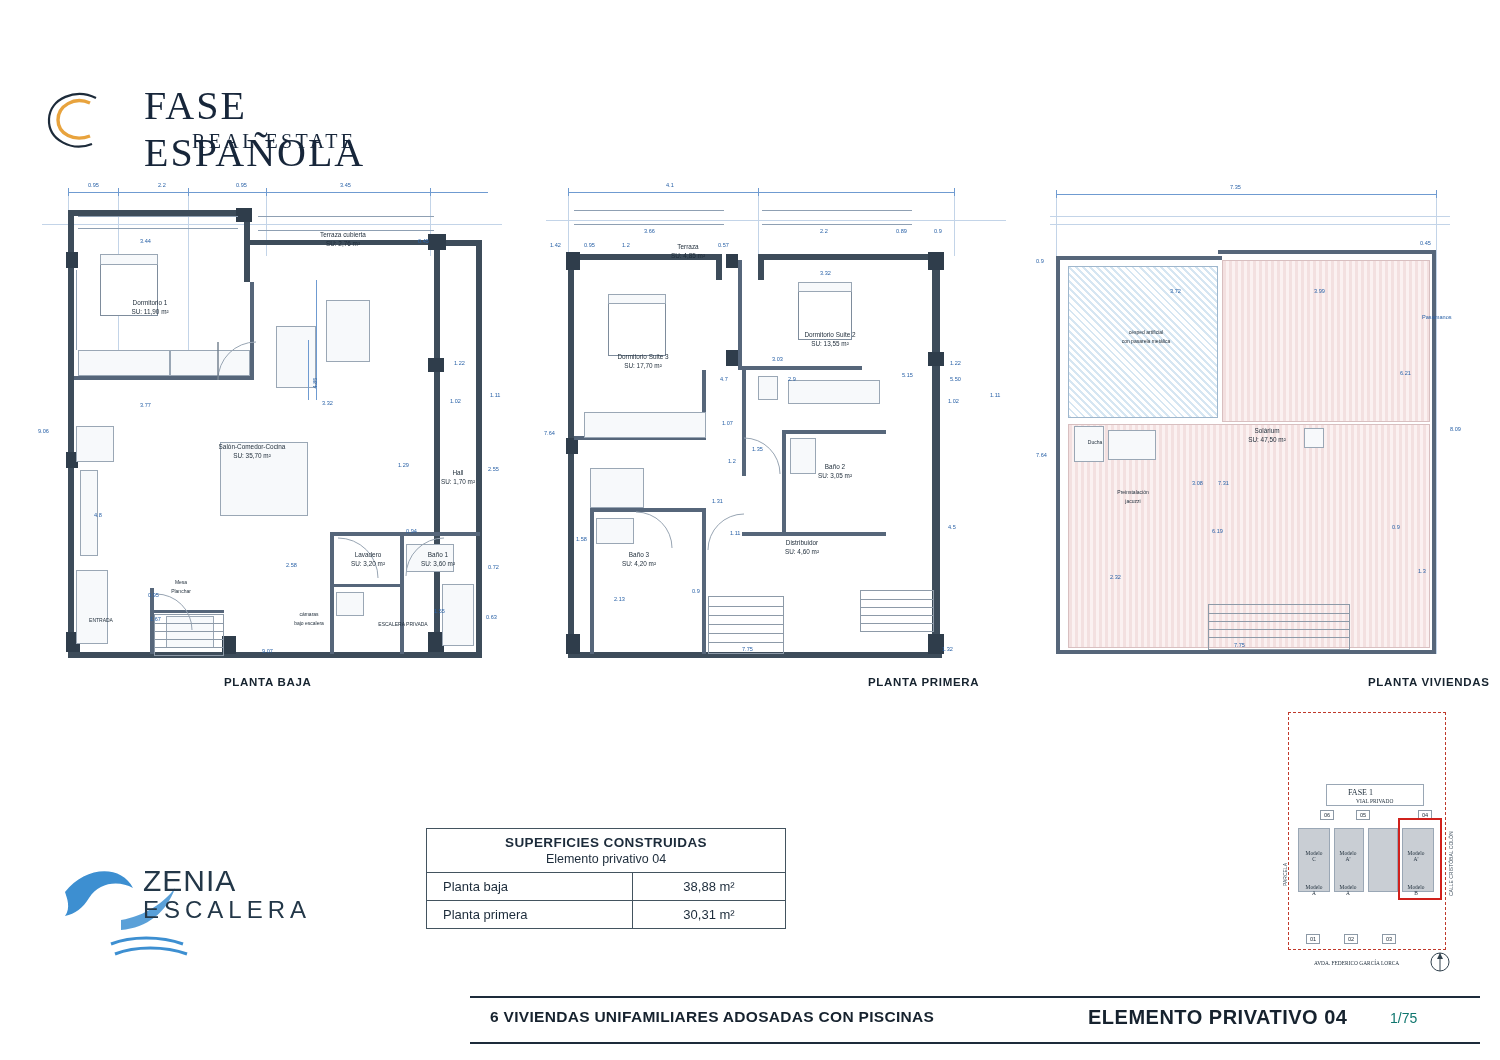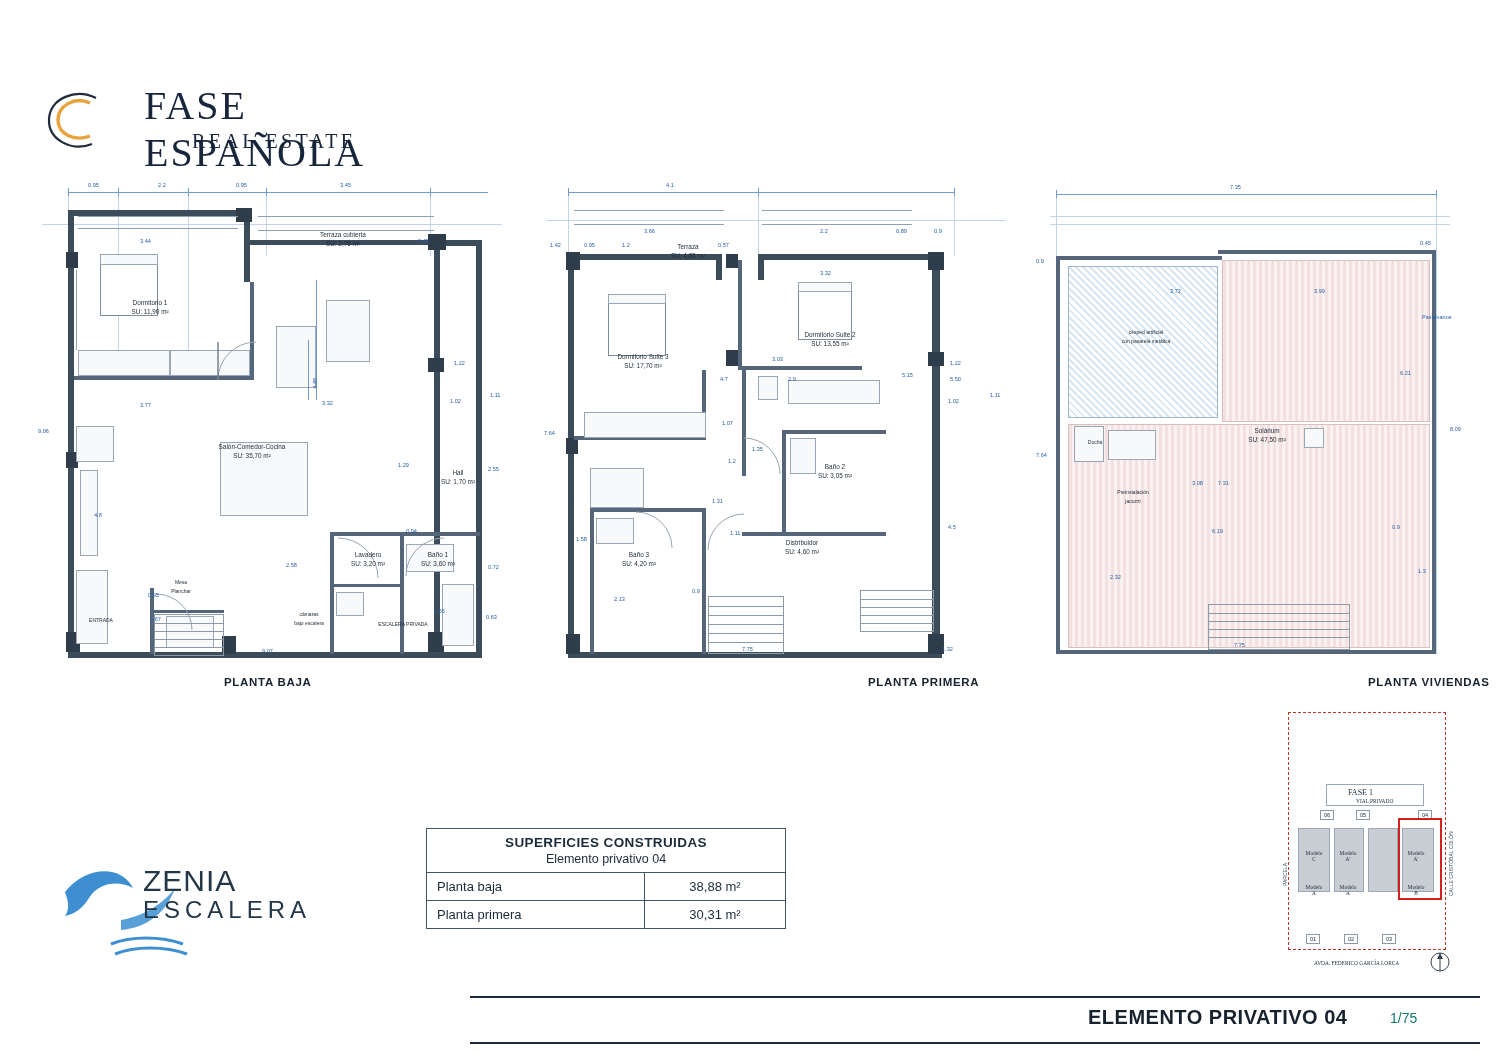--- a/index.html
+++ b/index.html
@@ -36,21 +36,21 @@
   .pillar{position:absolute;background:#2f3d4b;}
 
   
   .pool{position:absolute;background:repeating-linear-gradient(45deg,#d6e6f2 0 2px,#ffffff 2px 5px);border:1px solid #9fb7cd;}
   .deck{position:absolute;background:repeating-linear-gradient(90deg,#f3e0e0 0 3px,#fbf1f1 3px 6px);border:1px solid #d8bfc0;}
   .stairs{position:absolute;border:1px solid #8d9aa8;}
   .stairs i{position:absolute;left:0;right:0;height:1px;background:#8d9aa8;}
 
   
   .tbl{position:absolute;left:426px;top:828px;width:360px;border:1px solid #43535f;border-collapse:collapse;font-size:13px;background:#fff;}
-  .tbl td,.tbl th{border:1px solid #43535f;padding:6px 10px;}
+  .tbl td,.tbl th{border:1px solid #43535f;padding:6px 16px;}
   .tbl .hdr{text-align:center;font-weight:bold;font-size:13.5px;letter-spacing:.4px;padding-bottom:2px;border-bottom:none;}
   .tbl .hdr2{text-align:center;font-size:12.5px;padding-top:0;border-top:none;}
   .tbl .val{text-align:center;width:120px;}
 
   
   .keyplan{position:absolute;left:1276px;top:706px;width:190px;height:268px;}
   .kp-box{position:absolute;border:1px solid #9aa7b5;background:#fff;font-size:5px;color:#2b3b4a;}
   .kp-dash{position:absolute;border:1px dashed #c0392b;}
   .kp-red{position:absolute;border:2px solid #d0211c;}
   .kp-lbl{position:absolute;font-size:5.4px;color:#23323f;font-family:Liberation Serif, serif;}
@@ -477,15 +477,16 @@
   <svg style="position:absolute;left:152px;top:244px;width:24px;height:24px;">
     <circle cx="12" cy="12" r="9" fill="none" stroke="#33434f" stroke-width="1"></circle>
     <path d="M12 3 L12 21" stroke="#33434f" stroke-width="1"></path>
     <path d="M12 3 L9 9 L15 9 Z" fill="#33434f"></path>
   </svg>
 </div>
 
 <div class="footer">
   <div class="footer-rule"></div>
   <div class="footer-rule2"></div>
+  <div class="footer-txt">6 VIVIENDAS UNIFAMILIARES ADOSADAS CON PISCINAS</div>
   <div class="footer-el">ELEMENTO PRIVATIVO 04</div>
   <div class="footer-scale">1/75</div>
 </div>
 
 </body></html>

